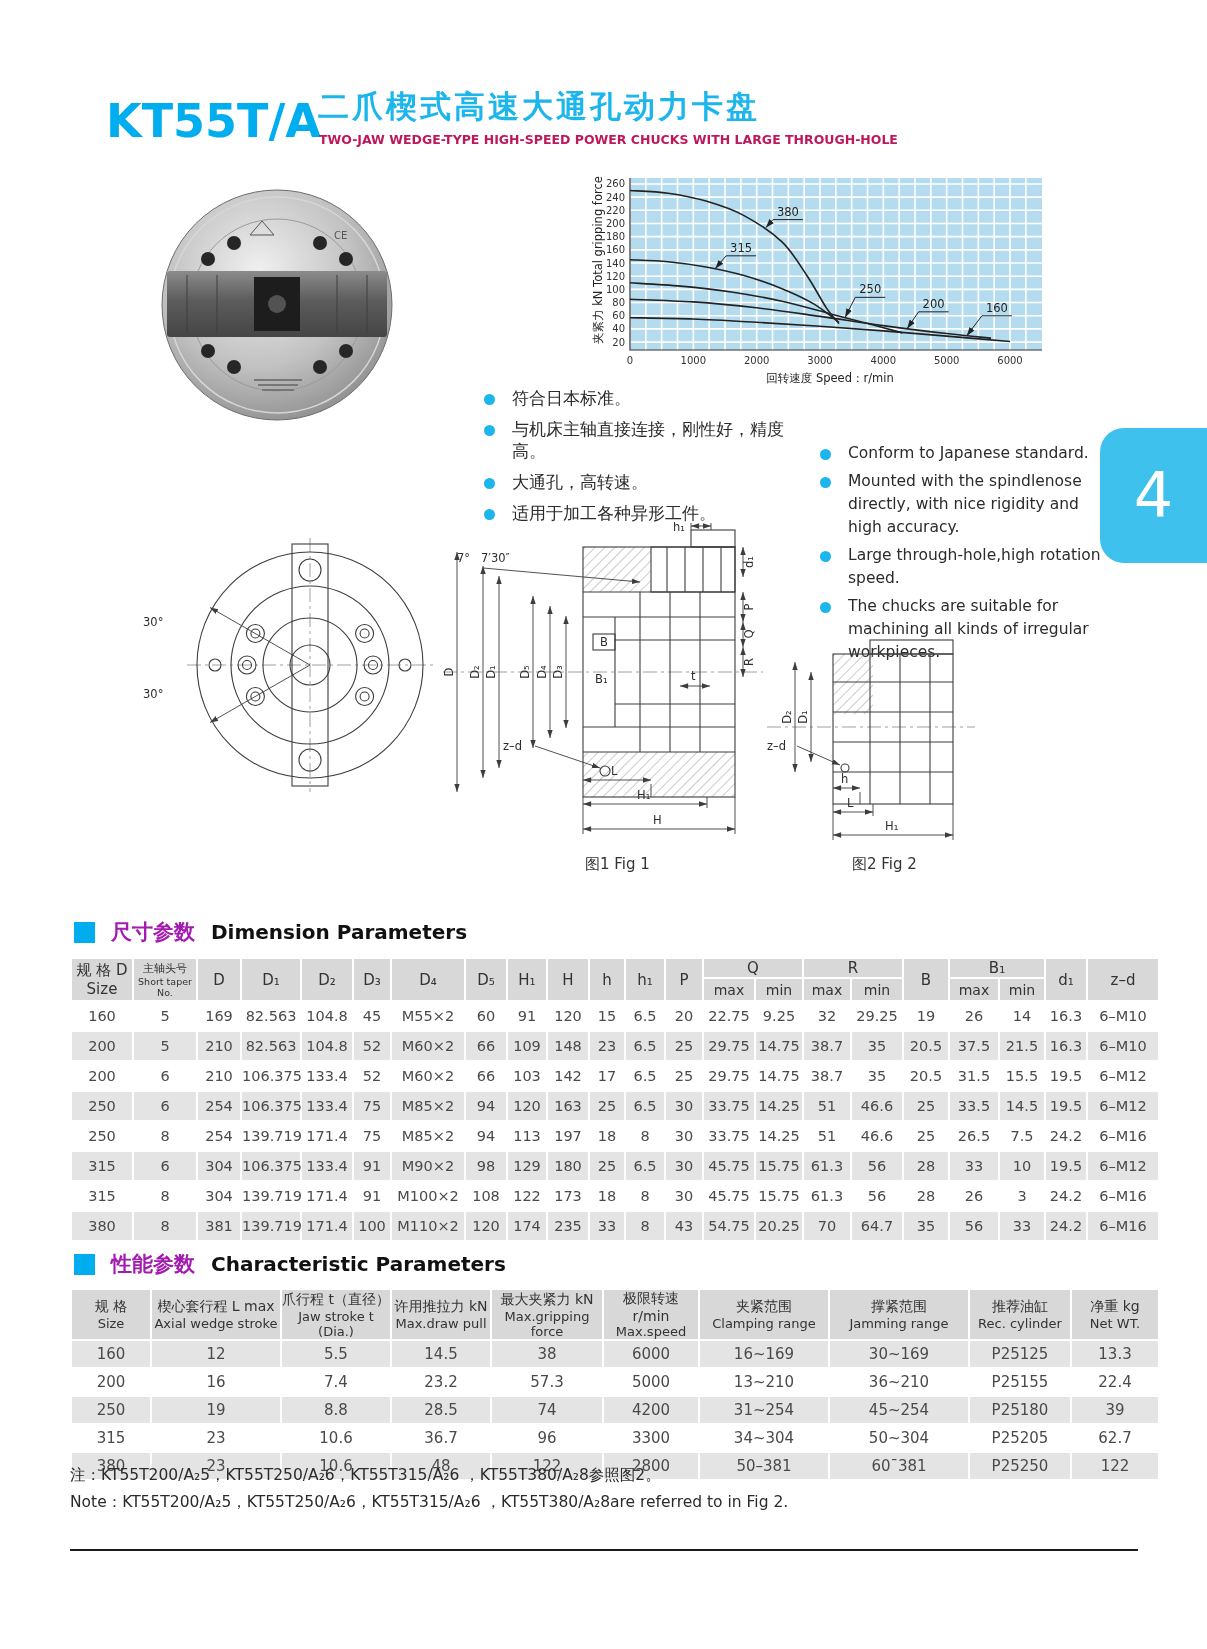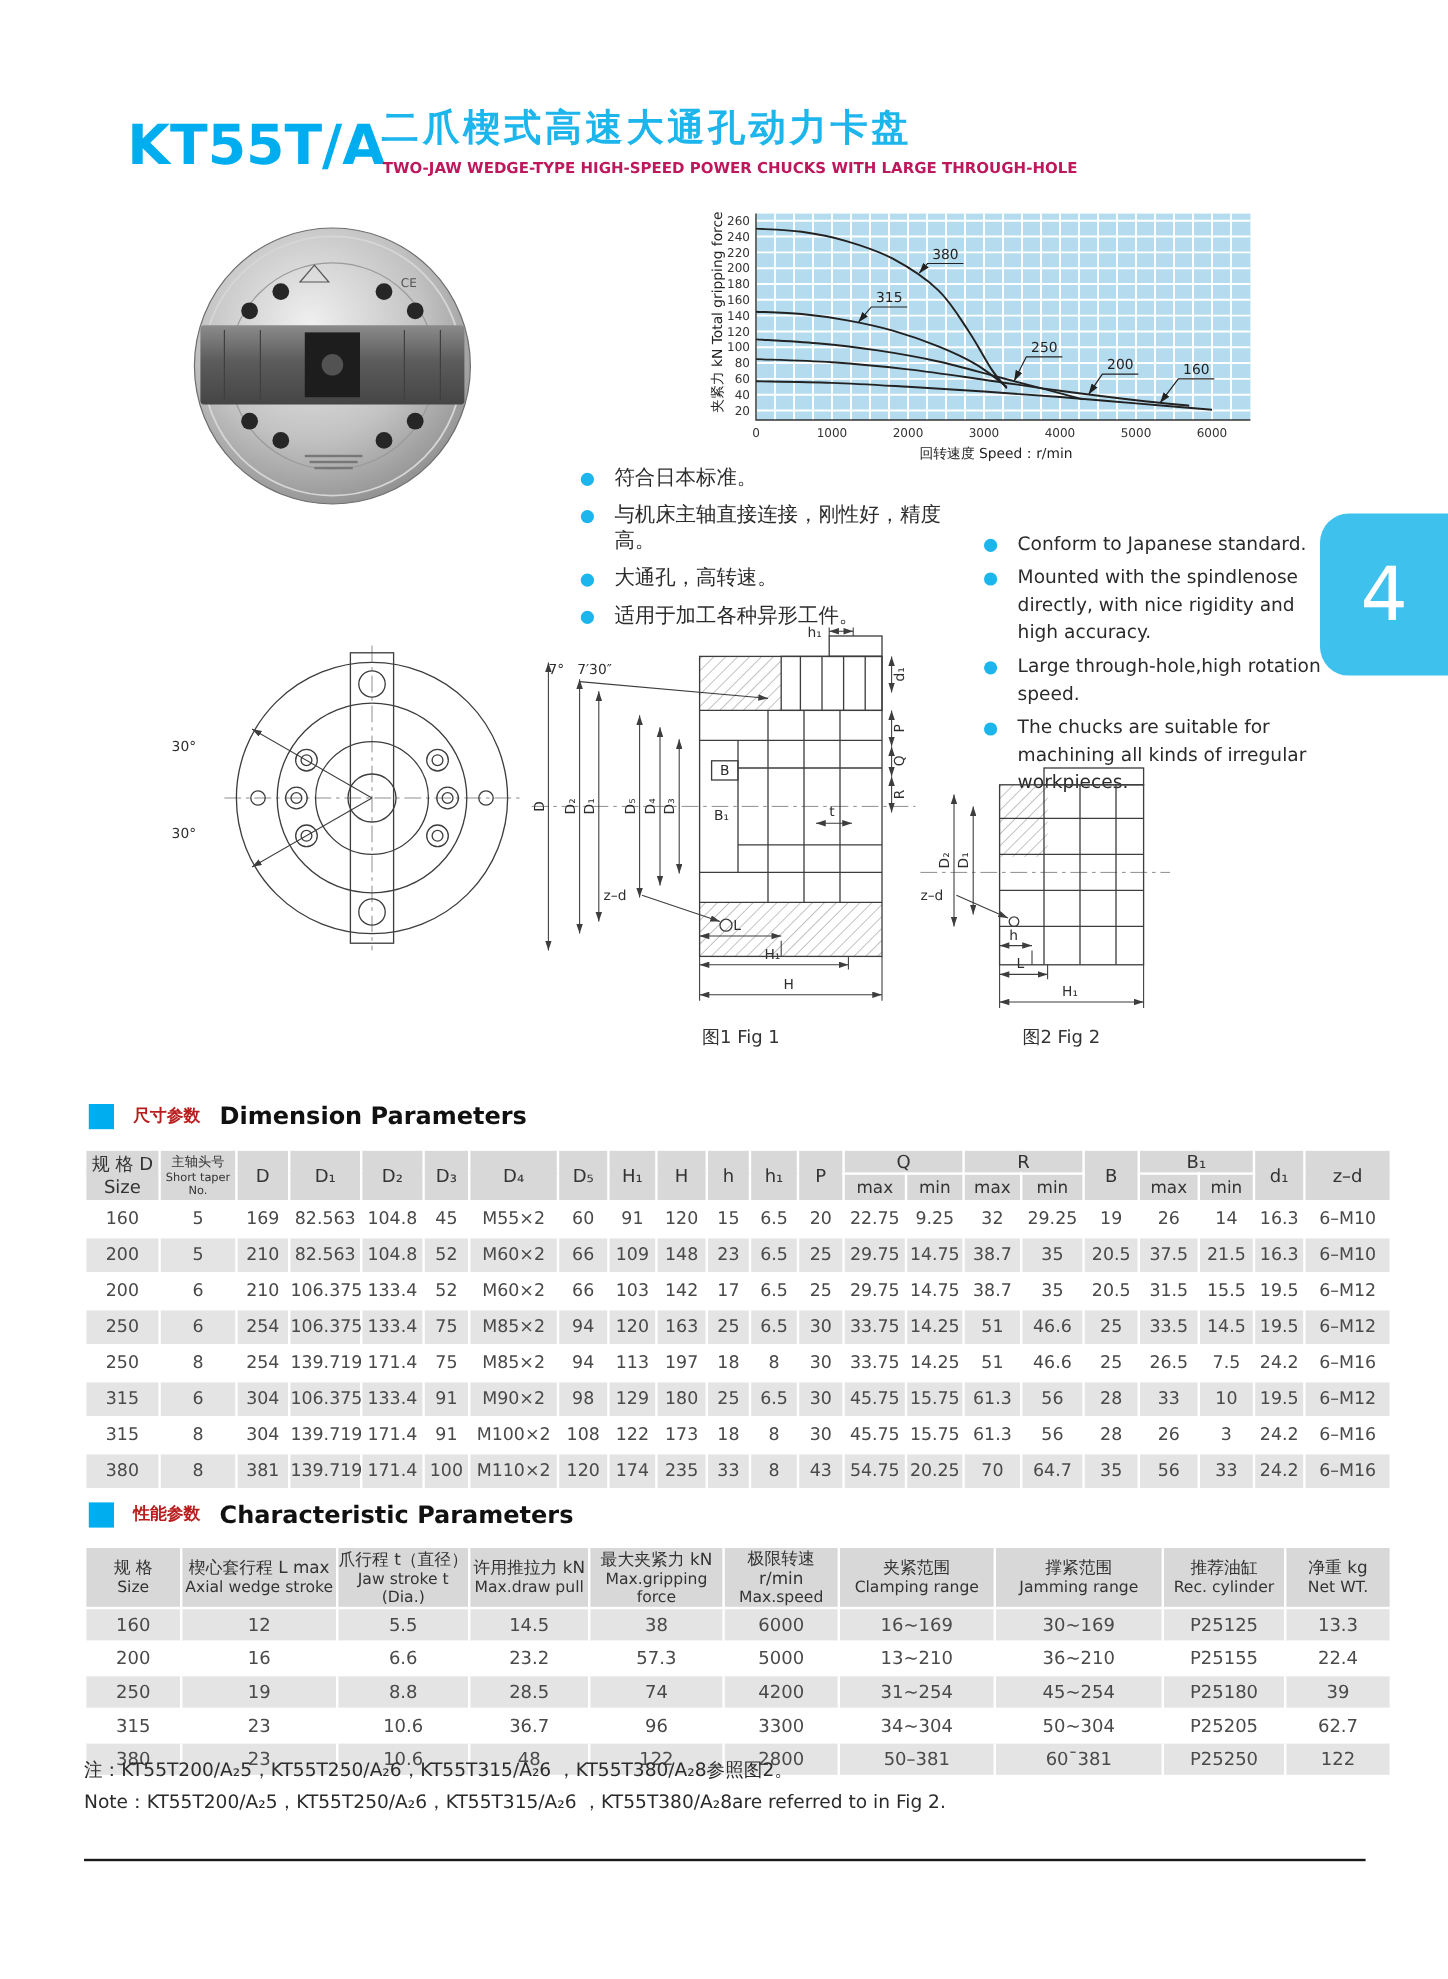--- a/index.html
+++ b/index.html
@@ -39,21 +39,21 @@
   .dim{fill:none;stroke:#3d3d3d;stroke-width:0.9;}
   .dtx{font-size:11.5px;fill:#2e2e2e;}
   .hat{fill:url(#hatch);stroke:none;}
   .fig-cap{font-size:15px;color:#333;}
   .cap1{left:585px;top:855px;}
   .cap2{left:852px;top:855px;}
 
   
   .sec{display:flex;align-items:center;gap:16px;}
   .sec .sq{width:21px;height:21px;background:#00aeef;}
-  .sec .t-zh{font-size:14px;font-weight:600;color:#b91c1c;font-family:Liberation Serif, serif;}
+  .sec .t-zh{font-size:21px;font-weight:600;color:#a21caf;font-family:Liberation Serif, serif;}
   .sec .t-en{font-size:20px;font-weight:600;color:#111;}
   .sec1{left:74px;top:918px;}
   .sec2{left:74px;top:1250px;}
 
   
   table{border-collapse:collapse;table-layout:fixed;font-family:inherit;}
   th,td{border:2px solid #fff;text-align:center;vertical-align:middle;padding:0;}
   thead th{background:#d8d8d8;font-weight:normal;color:#333;}
   .dim-table{left:70px;top:957px;width:1088px;font-size:14.5px;color:#4a4a4a;}
   .dim-table td{height:28px;}
@@ -731,21 +731,21 @@
           <td>38</td>
           <td>6000</td>
           <td>16~169</td>
           <td>30~169</td>
           <td>P25125</td>
           <td>13.3</td>
         </tr>
         <tr>
           <td>200</td>
           <td>16</td>
-          <td>6.6</td>
+          <td>7.4</td>
           <td>23.2</td>
           <td>57.3</td>
           <td>5000</td>
           <td>13~210</td>
           <td>36~210</td>
           <td>P25155</td>
           <td>22.4</td>
         </tr>
         <tr>
           <td>250</td>

